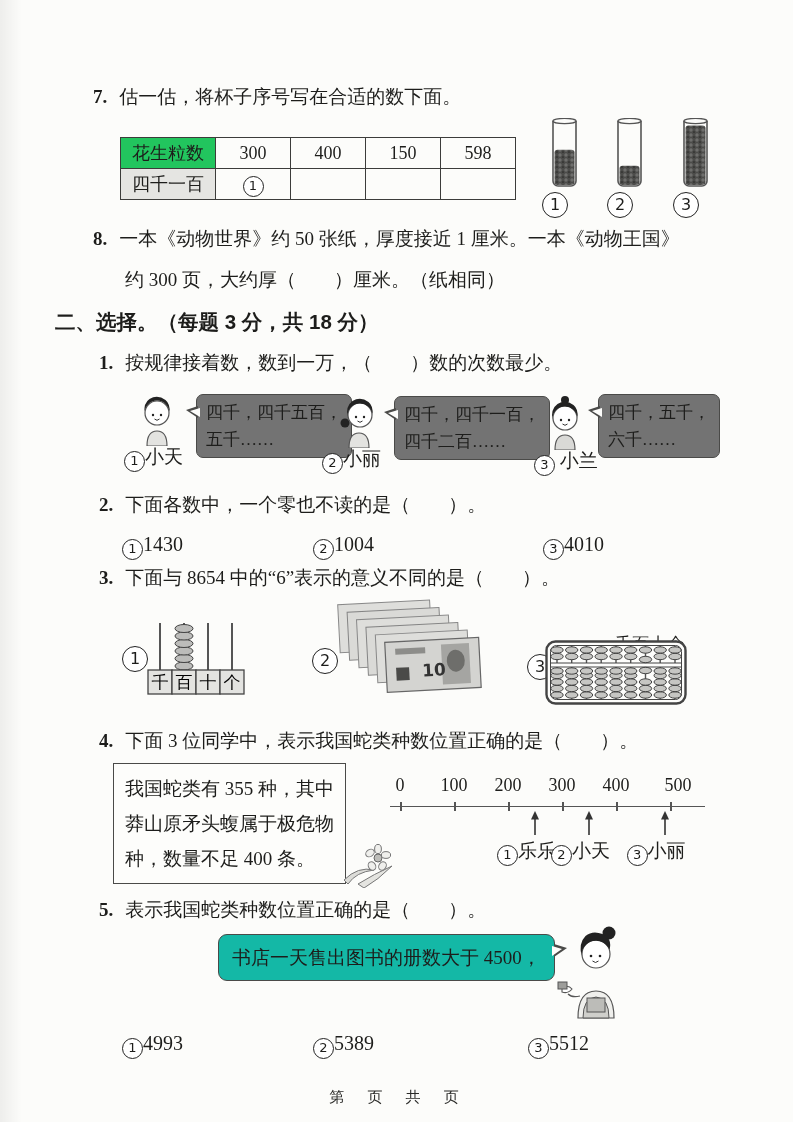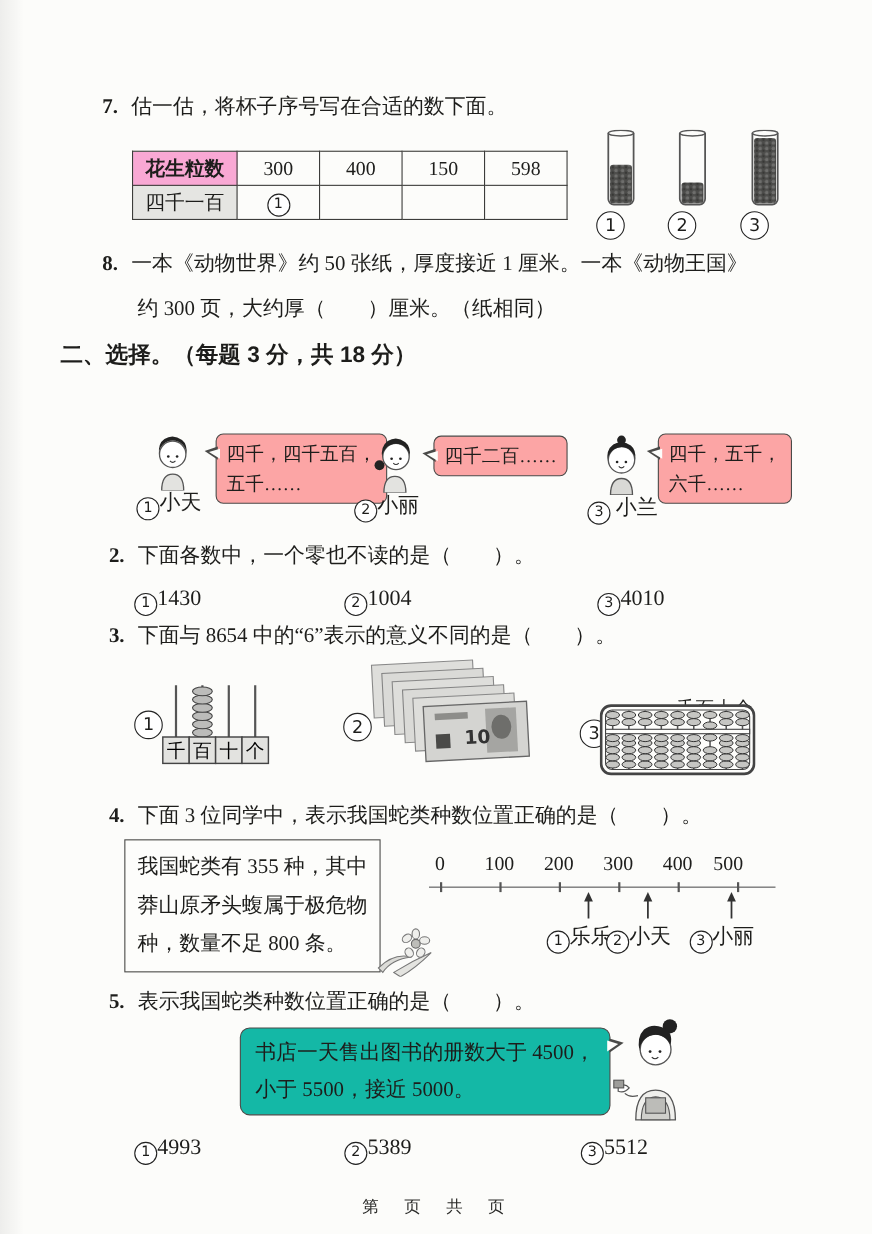--- a/index.html
+++ b/index.html
@@ -18,21 +18,21 @@
   .cnum-lg{display:inline-block;width:24px;height:24px;line-height:23px;border:1.4px solid #222;
         border-radius:50%;text-align:center;font-size:16px;
         font-family:"DejaVu Sans",sans-serif;background:#fff;}
   .opt{position:absolute;font-size:20px;white-space:nowrap;}
   
   .q7t{border-collapse:collapse;}
   .q7t td{border:1.3px solid #3c3c3a;height:30px;text-align:center;font-size:18px;padding:0 4px;}
   .q7t td.hd{width:86px;font-size:18px;}
   .q7t td.v{width:66px;}
   
-  .bubble{position:absolute;border:1.3px solid #4a4a48;border-radius:7px;background:#fca5a5;
+  .bubble{position:absolute;border:1.3px solid #4a4a48;border-radius:7px;background:#737373;
         padding:4px 9px;font-size:17px;line-height:27px;white-space:nowrap;}
   .bubble::before{content:"";position:absolute;left:-11px;top:11px;border-style:solid;
         border-width:4px 12px 8px 0;border-color:transparent #4a4a48 transparent transparent;}
   .bubble::after{content:"";position:absolute;left:-7px;top:13px;border-style:solid;
         border-width:3px 10px 6px 0;border-color:transparent #fdfdfb transparent transparent;}
   .bubble-r{position:absolute;border:1.3px solid #4a4a48;border-radius:9px;background:#14b8a6;
         padding:6px 13px;font-size:19px;line-height:33px;white-space:nowrap;}
   .bubble-r::before{content:"";position:absolute;right:-13px;top:9px;border-style:solid;
         border-width:4px 0 9px 13px;border-color:transparent transparent transparent #4a4a48;}
   .bubble-r::after{content:"";position:absolute;right:-8px;top:11px;border-style:solid;
@@ -56,21 +56,21 @@
 <div class="page">
   <div class="edge-shade"></div>
 
   <div class="qrow" style="left:93px;top:84px;">
     <span class="qnum">7.</span><span>估一估，将杯子序号写在合适的数下面。</span>
   </div>
 
   <table class="q7t abs" style="left:120px;top:137px;">
     <tbody>
         <tr>
-      <td class="hd" style="background:#f9a8d4;font-weight:bold;">花生粒数</td>
+      <td class="hd" style="background:#22c55e;">花生粒数</td>
       <td class="v">300</td>
       <td class="v">400</td>
       <td class="v">150</td>
       <td class="v">598</td>
     </tr>
     <tr>
       <td class="hd" style="background:#e5e5e2;">四千一百</td>
       <td class="v"><span class="cnum">1</span></td>
       <td class="v"></td>
       <td class="v"></td>
@@ -108,20 +108,23 @@
   <span class="abs cnum-lg" style="left:607px;top:192px;">2</span>
   <span class="abs cnum-lg" style="left:673px;top:192px;">3</span>
 
   <div class="qrow" style="left:93px;top:226px;">
     <span class="qnum">8.</span><span>一本《动物世界》约 50 张纸，厚度接近 1 厘米。一本《动物王国》</span>
   </div>
   <div class="qrow" style="left:125px;top:267px;">约 300 页，大约厚（　　）厘米。（纸相同）</div>
 
   <div class="sec-title" style="left:55px;top:308px;">二、选择。（每题 3 分，共 18 分）</div>
 
+  <div class="qrow" style="left:99px;top:350px;">
+    <span class="qnum">1.</span><span>按规律接着数，数到一万，（　　）数的次数最少。</span>
+  </div>
 
   <div class="abs" style="left:120px;top:386px;width:630px;height:100px;">
 
     <svg class="abs" style="left:13px;top:2px;" width="48" height="58">
       <path d="M14 58 q0 -15 10 -15 q10 0 10 15 z" fill="#e3e3e0" stroke="#555" stroke-width="1.2"></path>
       <circle cx="24" cy="25" r="12" fill="#fff" stroke="#555" stroke-width="1.2"></circle>
       <path d="M11.5 25 a12.5 12.5 0 0 1 25 0 q1 -9 -4 -13 q-8 -6 -16 -1 q-6 4 -5 14 z" fill="#222"></path>
       <circle cx="20" cy="27" r="1.2" fill="#222"></circle>
         <circle cx="28" cy="27" r="1.2" fill="#222"></circle>
       <path d="M21.5 31 q2.5 2.6 5 0" fill="none" stroke="#333" stroke-width="1"></path>
@@ -140,20 +143,21 @@
       <circle cx="25" cy="25" r="12" fill="#fff" stroke="#555" stroke-width="1.2"></circle>
       <path d="M12.5 27 a12.5 12.5 0 0 1 25 -2 q1 -9 -4 -13 q-8 -6 -16 -1 q-7 5 -5 16 z" fill="#222"></path>
       <circle cx="21" cy="27" r="1.2" fill="#222"></circle>
         <circle cx="29" cy="27" r="1.2" fill="#222"></circle>
       <path d="M22.5 31 q2.5 2.6 5 0" fill="none" stroke="#333" stroke-width="1"></path>
     </svg>
     <div class="kid-label" style="left:202px;top:60px;">
       <span class="cnum">2</span><span>小丽</span>
     </div>
     <div class="bubble" style="left:274px;top:10px;">
+      <div>四千，四千一百，</div>
       <div>四千二百……</div>
     </div>
 
     <svg class="abs" style="left:421px;top:6px;" width="48" height="58">
       <path d="M14 58 q0 -15 10 -15 q10 0 10 15 z" fill="#d9d9d6" stroke="#555" stroke-width="1.2"></path>
       <circle cx="24" cy="8" r="4" fill="#222"></circle>
       <circle cx="24" cy="26" r="12" fill="#fff" stroke="#555" stroke-width="1.2"></circle>
       <path d="M11.5 28 a12.5 12.5 0 0 1 25 -2 q1 -9 -4 -13 q-8 -6 -16 -1 q-7 5 -5 16 z" fill="#222"></path>
       <circle cx="20" cy="28" r="1.2" fill="#222"></circle>
         <circle cx="28" cy="28" r="1.2" fill="#222"></circle>
@@ -318,40 +322,40 @@
     </g>
   </svg>
 
   <div class="qrow" style="left:99px;top:728px;">
     <span class="qnum">4.</span><span>下面 3 位同学中，表示我国蛇类种数位置正确的是（　　）。</span>
   </div>
 
   <div class="info-box" style="left:113px;top:763px;">
     <div>我国蛇类有 355 种，其中</div>
     <div>莽山原矛头蝮属于极危物</div>
-    <div>种，数量不足 800 条。</div>
+    <div>种，数量不足 400 条。</div>
   </div>
   <svg class="abs" style="left:338px;top:840px;" width="62" height="48">
     <path d="M6 40 q14 -14 30 -10 q-18 2 -26 14 z" fill="#dcdcd8" stroke="#777" stroke-width="1"></path>
     <path d="M20 44 q16 -10 34 -18 q-14 14 -28 22 z" fill="#e4e4e0" stroke="#777" stroke-width="1"></path>
     <circle cx="40" cy="18" r="4" fill="#bdbdb9" stroke="#666"></circle>
     <ellipse cx="40" cy="9" rx="3.4" ry="4.6" fill="#efefec" stroke="#777"></ellipse>
     <ellipse cx="48" cy="15" rx="4.6" ry="3.4" fill="#efefec" stroke="#777"></ellipse>
     <ellipse cx="44.5" cy="26" rx="3.6" ry="4.4" fill="#efefec" stroke="#777" transform="rotate(30 44.5 26)"></ellipse>
     <ellipse cx="34" cy="26" rx="3.6" ry="4.4" fill="#efefec" stroke="#777" transform="rotate(-30 34 26)"></ellipse>
     <ellipse cx="32" cy="13" rx="4.6" ry="3.4" fill="#efefec" stroke="#777" transform="rotate(-35 32 13)"></ellipse>
   </svg>
 
   <div class="abs" style="left:390px;top:775px;width:320px;height:95px;">
     <span class="nl-tick-label" style="left:10px;">0</span>
     <span class="nl-tick-label" style="left:64px;">100</span>
     <span class="nl-tick-label" style="left:118px;">200</span>
     <span class="nl-tick-label" style="left:172px;">300</span>
     <span class="nl-tick-label" style="left:226px;">400</span>
-    <span class="nl-tick-label" style="left:272px;">500</span>
+    <span class="nl-tick-label" style="left:288px;">500</span>
     <div class="nl-line"></div>
     <div class="nl-tick" style="left:10px;"></div>
     <div class="nl-tick" style="left:64px;"></div>
     <div class="nl-tick" style="left:118px;"></div>
     <div class="nl-tick" style="left:172px;"></div>
     <div class="nl-tick" style="left:226px;"></div>
     <div class="nl-tick" style="left:280px;"></div>
     <svg class="abs" style="top: 36px; left: 139px;" width="12" height="25">
       <polygon points="6,0 2,8.5 10,8.5" fill="#333"></polygon>
         <line x1="6" y1="7" x2="6" y2="24" stroke="#333" stroke-width="1.6"></line>
@@ -374,21 +378,20 @@
       <span class="cnum">3</span><span>小丽</span>
     </div>
   </div>
 
   <div class="qrow" style="left:99px;top:897px;">
     <span class="qnum">5.</span><span>表示我国蛇类种数位置正确的是（　　）。</span>
   </div>
 
   <div class="bubble-r" style="left:218px;top:934px;">
     <div>书店一天售出图书的册数大于 4500，</div>
-    <div>小于 5500，接近 5000。</div>
   </div>
   <svg class="abs" style="left:556px;top:922px;" width="78" height="98">
     <circle cx="53" cy="11" r="6.5" fill="#222"></circle>
     <path d="M22 96 q0 -27 18 -27 q18 0 18 27 z" fill="#efefec" stroke="#555" stroke-width="1.2"></path>
     <path d="M27 96 q0 -20 13 -21 q13 1 13 21 z" fill="#cfcfcb" stroke="#555" stroke-width="1"></path>
     <rect x="31" y="76" width="18" height="14" fill="#bcbcb8" stroke="#555" stroke-width="1"></rect>
     <path d="M24 74 q-8 2 -12 -2" fill="none" stroke="#555" stroke-width="1.2"></path>
     <path d="M6 66 q6 -4 10 1 q-4 5 -10 3 z" fill="#fff" stroke="#555" stroke-width="1.1"></path>
     <rect x="2" y="60" width="9" height="7" fill="#9d9d9a" stroke="#555" stroke-width="1"></rect>
     <circle cx="40" cy="32" r="14" fill="#fff" stroke="#555" stroke-width="1.2"></circle>

